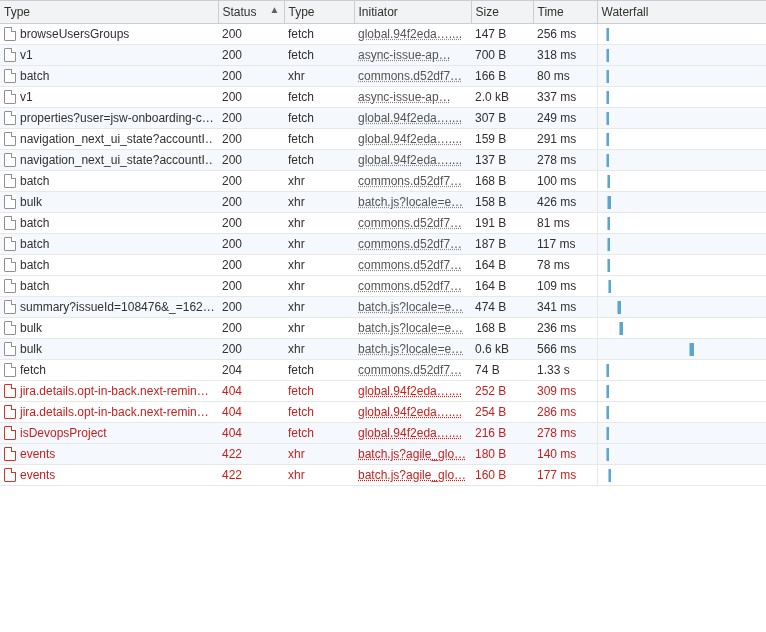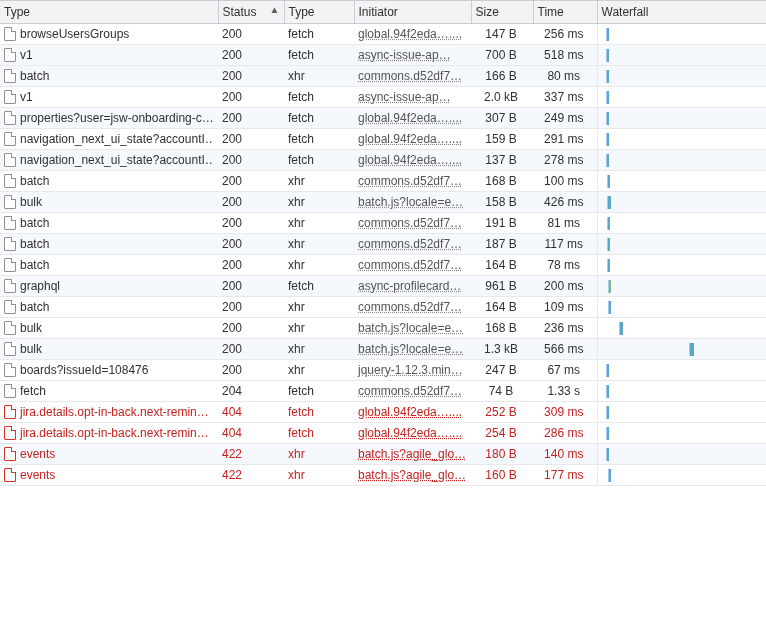--- a/index.html
+++ b/index.html
@@ -43,21 +43,21 @@
     border-bottom: 1px solid #e8e8e8;
   }
   tbody tr.alt { background: #f5f8fc; }
   td {
     padding: 0 4px;
     white-space: nowrap;
     overflow: hidden;
     text-overflow: ellipsis;
     vertical-align: middle;
   }
-  td.size, td.time { text-align: center; padding-right: 6px; margin-top: 38px;}
+  td.size, td.time { text-align: left; padding-right: 6px; margin-top: 38px;}
   .name-cell { display: flex; align-items: flex-end; gap: 4px; overflow:hidden;}
   .doc-icon {
     display: inline-block;
     width: 10px;
     height: 12px;
     border: 1px solid #909090;
     border-radius: 1px;
     position: relative;
     flex: 0 0 auto;
     background: #fff;
@@ -154,21 +154,21 @@
         <td>
           <div class="name-cell">
             <span class="doc-icon"></span>
             <span>v1</span>
           </div>
         </td>
         <td>200</td>
         <td>fetch</td>
         <td class="initiator"><span>async-issue-ap…</span></td>
         <td class="size">700 B</td>
-        <td class="time">518 ms</td>
+        <td class="time">318 ms</td>
         <td class="wf">
           <div class="dns" style="left: 8px; width: 1px;"></div>
           <div class="main alt1" style="left: 9px; width: 2px;"></div>
         </td>
       </tr>
       <tr class="alt">
         <td>
           <div class="name-cell">
             <span class="doc-icon"></span>
             <span>batch</span>
@@ -330,52 +330,52 @@
         <td>200</td>
         <td>xhr</td>
         <td class="initiator"><span>commons.d52df7…</span></td>
         <td class="size">164 B</td>
         <td class="time">78 ms</td>
         <td class="wf">
           <div class="dns" style="left: 9px; width: 1px;"></div>
           <div class="main alt1" style="left: 10px; width: 2px;"></div>
         </td>
       </tr>
-      <tr class="alt">
-        <td>
-          <div class="name-cell">
-            <span class="doc-icon"></span>
-            <span>graphql</span>
-          </div>
-        </td>
-        <td>200</td>
-        <td>fetch</td>
-        <td class="initiator"><span>async-profilecard…</span></td>
-        <td class="size">961 B</td>
-        <td class="time">200 ms</td>
-        <td class="wf">
-          <div class="dns" style="left: 10px; width: 1px;"></div>
-          <div class="main " style="left: 11px; width: 2px;"></div>
-        </td>
-      </tr>
       <tr>
         <td>
           <div class="name-cell">
             <span class="doc-icon"></span>
             <span>batch</span>
           </div>
         </td>
         <td>200</td>
         <td>xhr</td>
         <td class="initiator"><span>commons.d52df7…</span></td>
         <td class="size">164 B</td>
         <td class="time">109 ms</td>
         <td class="wf">
           <div class="dns" style="left: 10px; width: 1px;"></div>
           <div class="main alt1" style="left: 11px; width: 2px;"></div>
+        </td>
+      </tr>
+      <tr class="alt">
+        <td>
+          <div class="name-cell">
+            <span class="doc-icon"></span>
+            <span>summary?issueId=108476&amp;_=162…</span>
+          </div>
+        </td>
+        <td>200</td>
+        <td>xhr</td>
+        <td class="initiator"><span>batch.js?locale=e…</span></td>
+        <td class="size">474 B</td>
+        <td class="time">341 ms</td>
+        <td class="wf">
+          <div class="dns" style="left: 19px; width: 1px;"></div>
+          <div class="main alt1" style="left: 20px; width: 3px;"></div>
         </td>
       </tr>
       <tr>
         <td>
           <div class="name-cell">
             <span class="doc-icon"></span>
             <span>bulk</span>
           </div>
         </td>
         <td>200</td>
@@ -391,48 +391,31 @@
       <tr class="alt">
         <td>
           <div class="name-cell">
             <span class="doc-icon"></span>
             <span>bulk</span>
           </div>
         </td>
         <td>200</td>
         <td>xhr</td>
         <td class="initiator"><span>batch.js?locale=e…</span></td>
-        <td class="size">1.3 kB</td>
+        <td class="size">0.6 kB</td>
         <td class="time">566 ms</td>
         <td class="wf">
           <div class="dns" style="left: 91px; width: 1px;"></div>
           <div class="main alt1" style="left: 92px; width: 4px;"></div>
         </td>
       </tr>
       <tr>
         <td>
           <div class="name-cell">
             <span class="doc-icon"></span>
-            <span>boards?issueId=108476</span>
-          </div>
-        </td>
-        <td>200</td>
-        <td>xhr</td>
-        <td class="initiator"><span>jquery-1.12.3.min…</span></td>
-        <td class="size">247 B</td>
-        <td class="time">67 ms</td>
-        <td class="wf">
-          <div class="dns" style="left: 8px; width: 1px;"></div>
-          <div class="main alt1" style="left: 9px; width: 2px;"></div>
-        </td>
-      </tr>
-      <tr>
-        <td>
-          <div class="name-cell">
-            <span class="doc-icon"></span>
             <span>fetch</span>
           </div>
         </td>
         <td>204</td>
         <td>fetch</td>
         <td class="initiator"><span>commons.d52df7…</span></td>
         <td class="size">74 B</td>
         <td class="time">1.33 s</td>
         <td class="wf">
           <div class="dns" style="left: 8px; width: 1px;"></div>
@@ -461,20 +444,37 @@
           <div class="name-cell">
             <span class="doc-icon err"></span>
             <span>jira.details.opt-in-back.next-remin…</span>
           </div>
         </td>
         <td>404</td>
         <td>fetch</td>
         <td class="initiator"><span>global.94f2eda…....</span></td>
         <td class="size">254 B</td>
         <td class="time">286 ms</td>
+        <td class="wf">
+          <div class="dns" style="left: 8px; width: 1px;"></div>
+          <div class="main alt1" style="left: 9px; width: 2px;"></div>
+        </td>
+      </tr>
+      <tr class="alt err">
+        <td>
+          <div class="name-cell">
+            <span class="doc-icon err"></span>
+            <span>isDevopsProject</span>
+          </div>
+        </td>
+        <td>404</td>
+        <td>fetch</td>
+        <td class="initiator"><span>global.94f2eda…....</span></td>
+        <td class="size">216 B</td>
+        <td class="time">278 ms</td>
         <td class="wf">
           <div class="dns" style="left: 8px; width: 1px;"></div>
           <div class="main alt1" style="left: 9px; width: 2px;"></div>
         </td>
       </tr>
       <tr class="alt err">
         <td>
           <div class="name-cell">
             <span class="doc-icon err"></span>
             <span>events</span>

